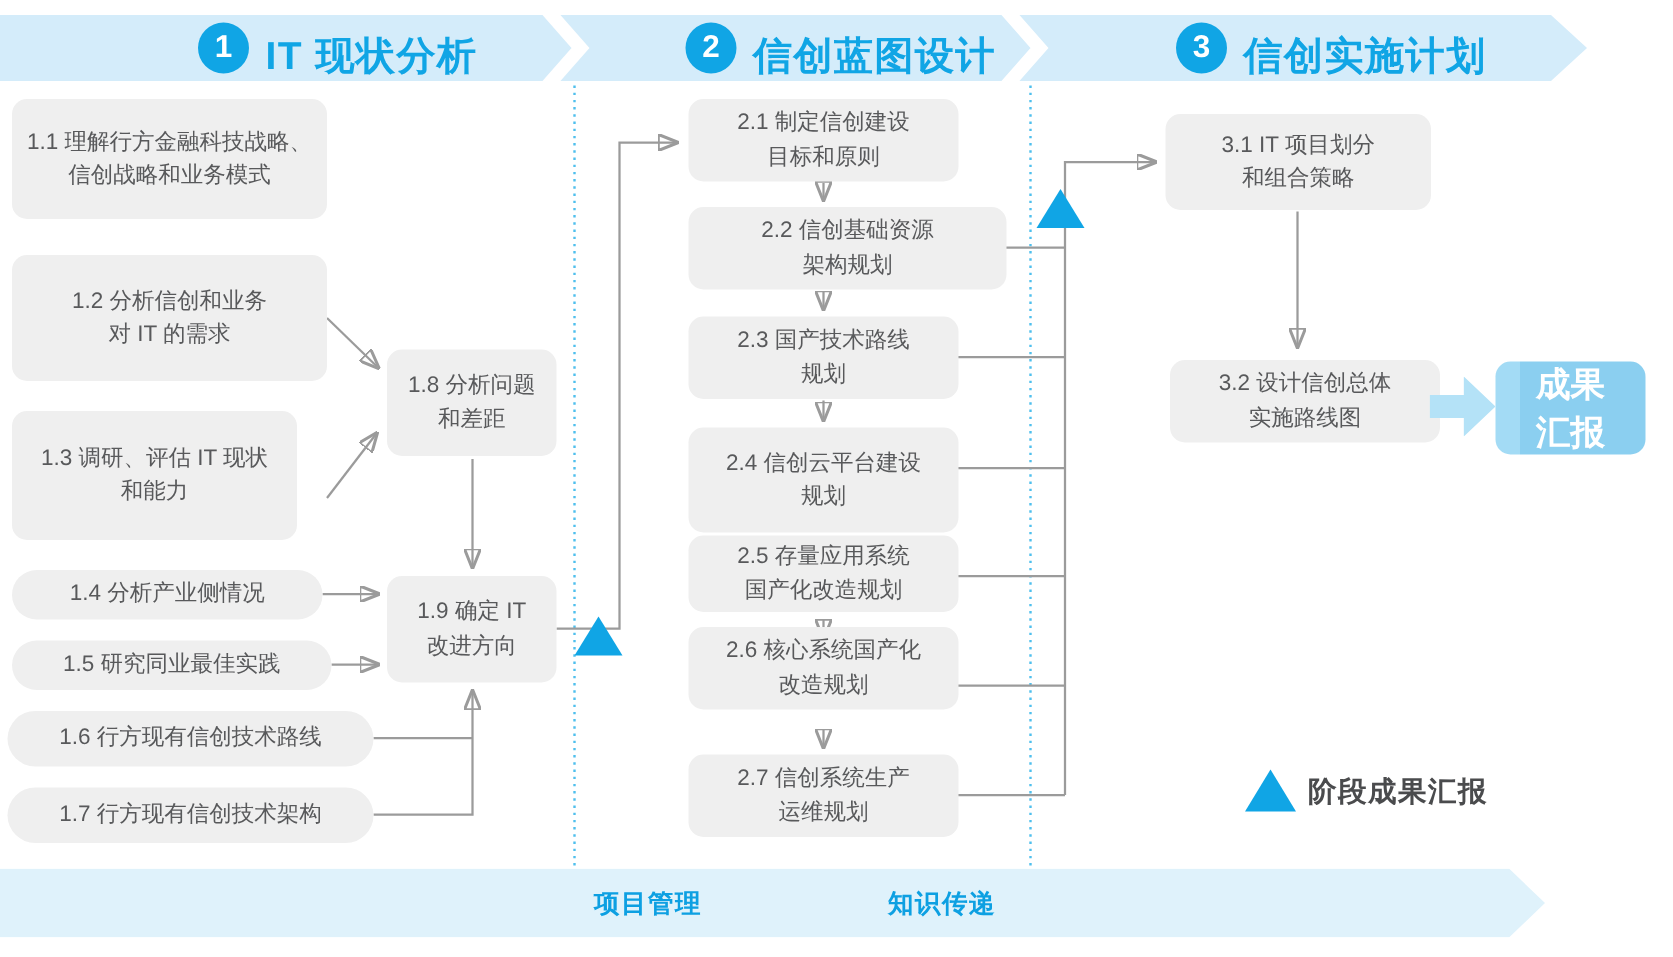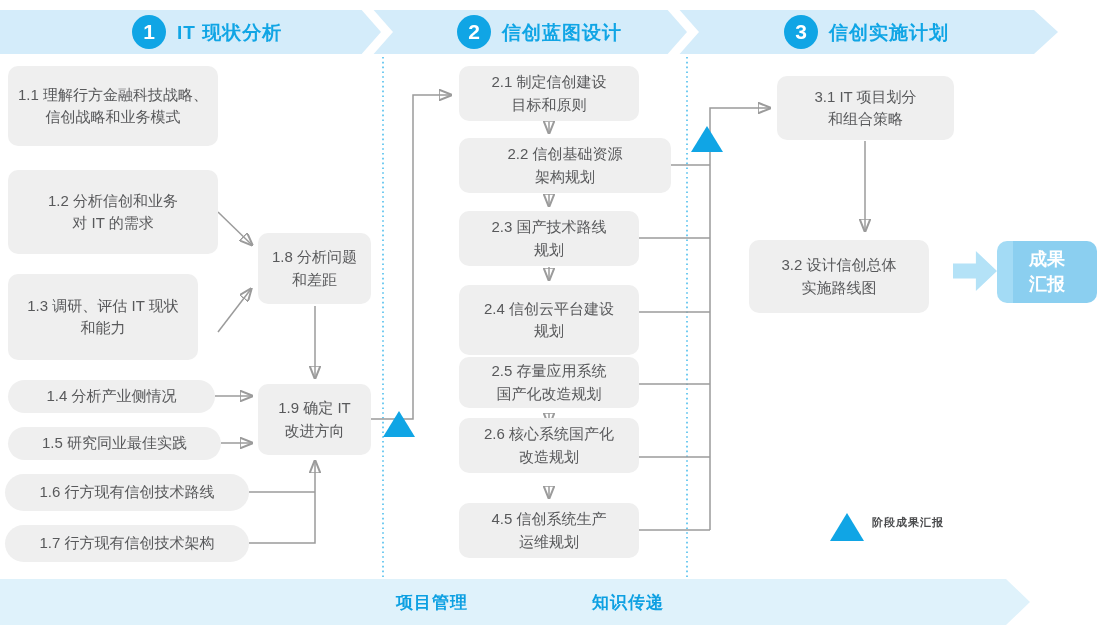--- a/index.html
+++ b/index.html
@@ -16,21 +16,21 @@
   #band-top{left:0;top:10px;width:1058px;height:44px;}
   #band-bottom{left:0;top:579px;width:1030px;height:46px;background:#DFF2FB;}
   .chev{position:absolute;top:10px;}
   
   .phase-circle{
     position:absolute;top:15px;width:34px;height:34px;border-radius:50%;
     background:#10A5E5;color:#fff;font-weight:bold;font-size:21px;
     display:flex;align-items:center;justify-content:center;
   }
   .phase-title{
-    position:absolute;top:20px;color:#10A5E5;font-weight:bold;font-size:19px;
+    position:absolute;top:20px;color:#10A5E5;font-weight:bold;font-size:26px;
     letter-spacing:1px;white-space:nowrap;
   }
   
   .gbox{
     position:absolute;background:#EFEFEF;border-radius:10px;color:#58595B;
     font-size:15px;line-height:1.5;display:flex;align-items:center;justify-content:center;
     text-align:center;white-space:pre-line;
   }
   .pill{border-radius:19px;}
   
@@ -41,31 +41,31 @@
   
   .tri{
     position:absolute;width:0;height:0;
     border-left:16px solid transparent;border-right:16px solid transparent;
     border-bottom:26px solid #10A5E5;
   }
   
   #result-box{
     position:absolute;left:997px;top:241px;width:100px;height:62px;border-radius:10px;
     background:linear-gradient(90deg,#A3DBF5 0px,#A3DBF5 16px,#8BCFF0 16px);
-    color:#fff;font-weight:bold;font-size:18px;line-height:1.4;
+    color:#fff;font-weight:bold;font-size:23px;line-height:1.4;
     display:flex;align-items:center;justify-content:center;text-align:center;white-space:pre-line;
     z-index:2;
   }
   #result-arrow{
     position:absolute;left:953px;top:251px;width:44px;height:40px;background:#B4E2F7;z-index:2;
     clip-path:polygon(0 31%, 52% 31%, 52% 0, 100% 50%, 52% 100%, 52% 69%, 0 69%);
   }
   
   #legend-label{
-    position:absolute;left:872px;top:515px;font-weight:bold;font-size:11px;color:#4A4B4D;
+    position:absolute;left:872px;top:515px;font-weight:bold;font-size:19px;color:#4A4B4D;
     letter-spacing:1px;white-space:nowrap;z-index:2;
   }
   .band-label{
     position:absolute;top:591px;color:#0DA0E2;font-weight:bold;font-size:17px;
     letter-spacing:1px;white-space:nowrap;text-align:right;
   }
 </style>
 </head>
 <body>
 
@@ -138,26 +138,26 @@
   <div class="gbox" style="left:459px;top:138px;width:212px;height:55px">2.2 信创基础资源
 架构规划</div>
   <div class="gbox" style="left:459px;top:211px;width:180px;height:55px">2.3 国产技术路线
 规划</div>
   <div class="gbox" style="left:459px;top:285px;width:180px;height:70px">2.4 信创云平台建设
 规划</div>
   <div class="gbox" style="left:459px;top:357px;width:180px;height:51px">2.5 存量应用系统
 国产化改造规划</div>
   <div class="gbox" style="left:459px;top:418px;width:180px;height:55px">2.6 核心系统国产化
 改造规划</div>
-  <div class="gbox" style="left:459px;top:503px;width:180px;height:55px">4.5 信创系统生产
+  <div class="gbox" style="left:459px;top:503px;width:180px;height:55px">2.7 信创系统生产
 运维规划</div>
 
   <div class="gbox" style="left:777px;top:76px;width:177px;height:64px">3.1 IT 项目划分
 和组合策略</div>
-  <div class="gbox" style="left:749px;top:240px;width:180px;height:73px">3.2 设计信创总体
+  <div class="gbox" style="left:780px;top:240px;width:180px;height:55px">3.2 设计信创总体
 实施路线图</div>
 
   <div id="result-arrow"></div>
   <div id="result-box">成果
 汇报</div>
 
   <div class="tri" style="left:383px;top:411px"></div>
   <div class="tri" style="left:691px;top:126px"></div>
 
   <div class="tri" style="left:830px;top:513px;border-left-width:17px;border-right-width:17px;border-bottom-width:28px"></div>

